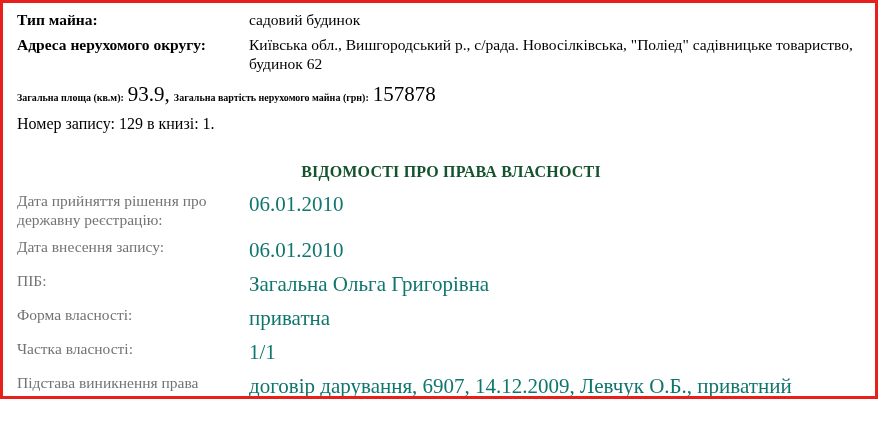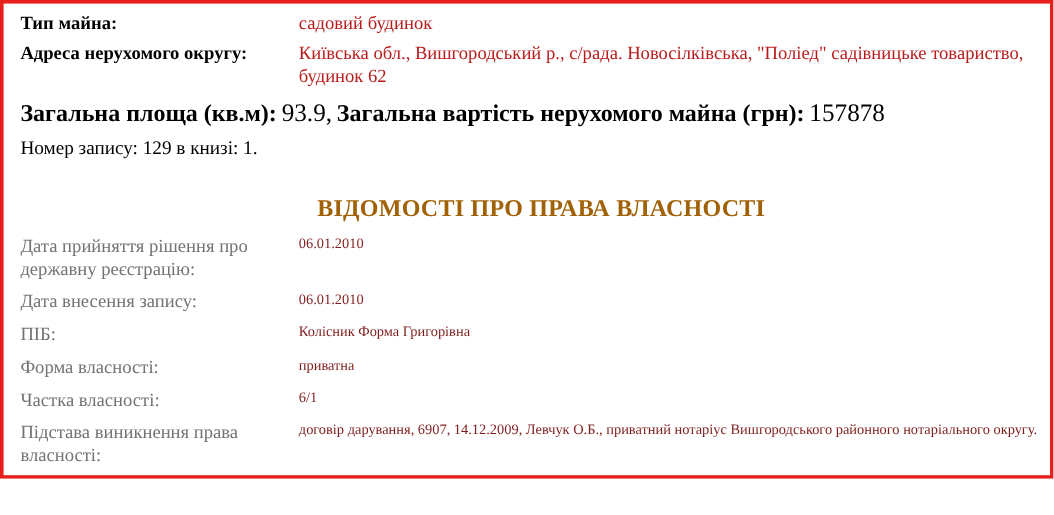--- a/index.html
+++ b/index.html
@@ -28,21 +28,21 @@
     margin-bottom: 4px;
   }
   .label {
     font-weight: bold;
     font-size: 15.5px;
     color: #000;
     line-height: 1.22;
   }
   .value {
     font-size: 15.5px;
-    color: #b91c1c;
+    color: #000000;
     line-height: 1.22;
   }
   .col-label {
     width: 232px;
     flex: 0 0 232px;
     padding-right: 4px;
     box-sizing: border-box;
   }
   .col-value {
     flex: 1 1 auto;
@@ -58,52 +58,52 @@
     margin-bottom: 8px;
   }
   .inline-row {
     margin-bottom: 8px;
   }
   .inline-row .value-inline {
     font-size: 21px;
   }
   .inline-row .label-inline {
     font-weight: bold;
-    font-size: 20px;
+    font-size: 10px;
   }
   .record-row {
     margin-bottom: 30px;
   }
   .section-title {
     font-weight: bold;
-    font-size: 20px;
+    font-size: 16px;
     text-align: center;
-    color: #a16207;
+    color: #14532d;
     margin: 16px 0 10px 0;
     padding-left: 20px;
     letter-spacing: 0.2px;
   }
   .prop-row {
     display: flex;
     align-items: flex-start;
     margin-bottom: 8px;
   }
   .prop-label {
     width: 232px;
     flex: 0 0 232px;
     font-size: 15.5px;
     color: #737373;
     line-height: 1.24;
     padding-right: 6px;
     box-sizing: border-box;
   }
   .prop-value {
     flex: 1 1 auto;
-    font-size: 12px;
-    color: #7f1d1d;
+    font-size: 21px;
+    color: #0f766e;
     line-height: 1.24;
   }
   .first-row {
     margin-top: 2px;
   }
 </style>
 </head>
 <body>
 
 <div class="page">
@@ -138,31 +138,31 @@
       <div class="prop-value">06.01.2010</div>
     </div>
 
     <div class="prop-row">
       <div class="prop-label">Дата внесення запису:</div>
       <div class="prop-value">06.01.2010</div>
     </div>
 
     <div class="prop-row">
       <div class="prop-label">ПІБ:</div>
-      <div class="prop-value">Колісник Форма Григорівна</div>
+      <div class="prop-value">Загальна Ольга Григорівна</div>
     </div>
 
     <div class="prop-row">
       <div class="prop-label">Форма власності:</div>
       <div class="prop-value">приватна</div>
     </div>
 
     <div class="prop-row">
       <div class="prop-label">Частка власності:</div>
-      <div class="prop-value">6/1</div>
+      <div class="prop-value">1/1</div>
     </div>
 
     <div class="prop-row">
       <div class="prop-label">Підстава виникнення права власності:</div>
       <div class="prop-value">договір дарування, 6907, 14.12.2009, Левчук О.Б., приватний нотаріус Вишгородського районного нотаріального округу.</div>
     </div>
 
   </div>
 </div>
 

